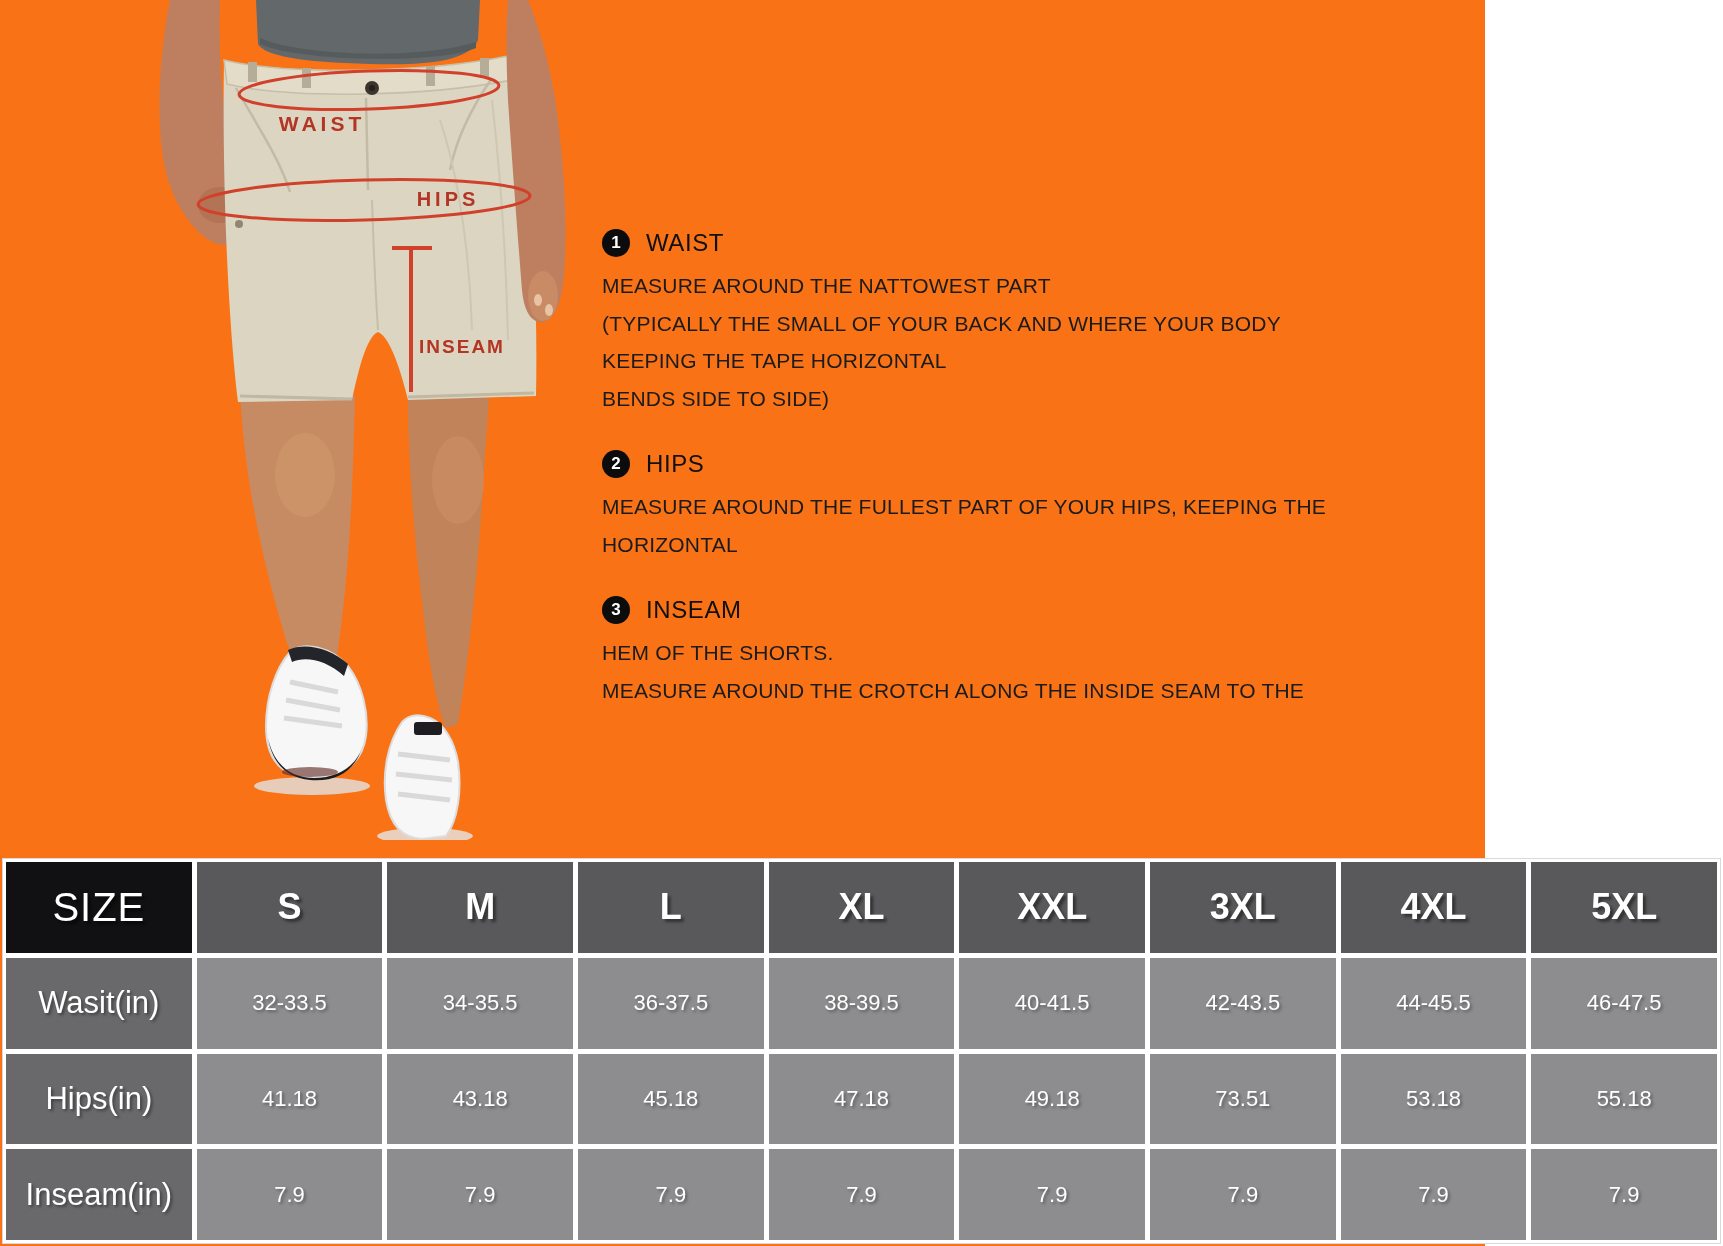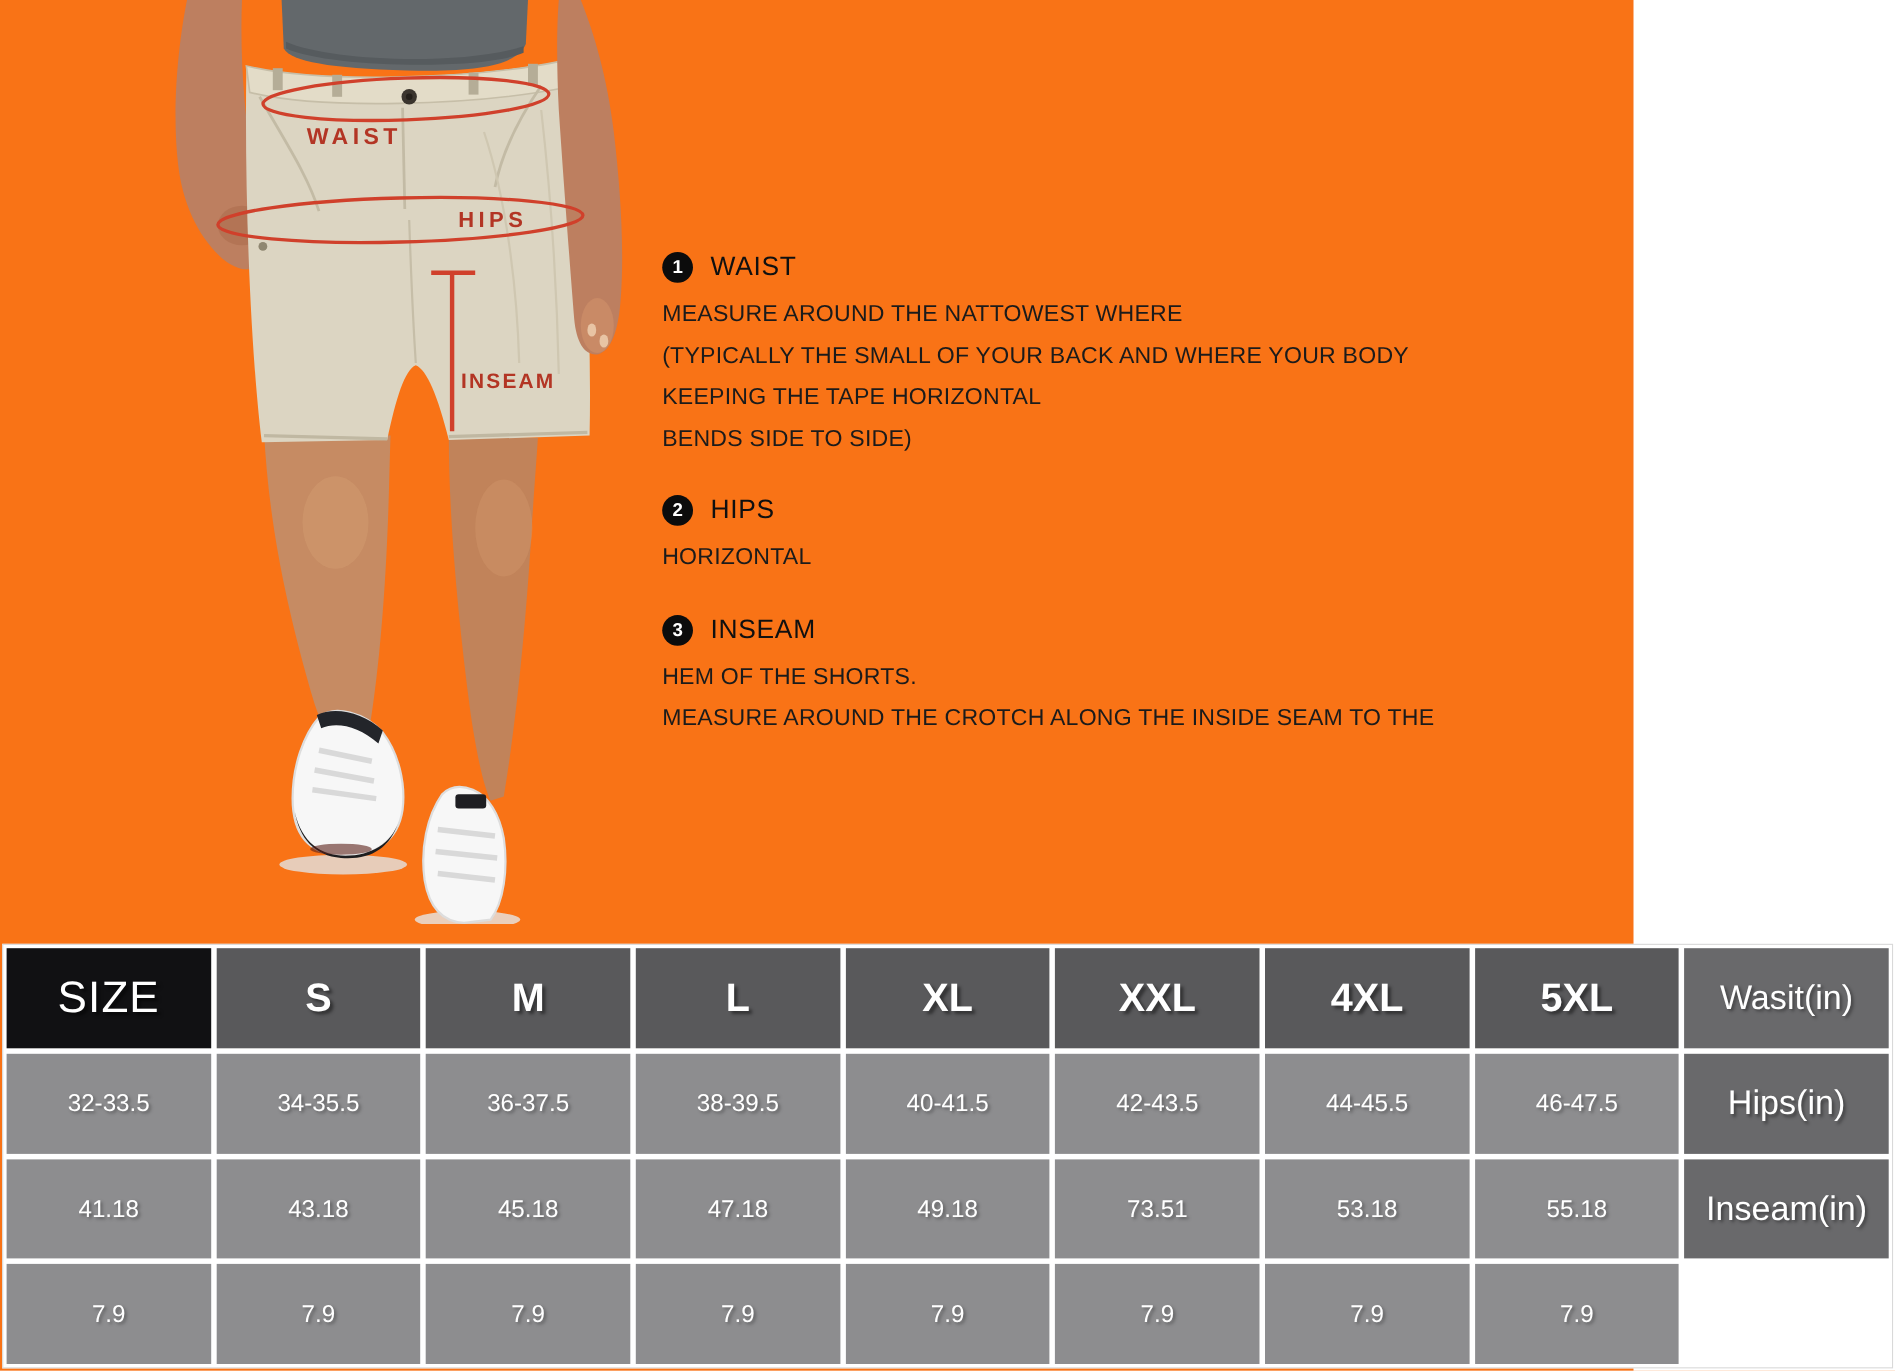--- a/index.html
+++ b/index.html
@@ -114,31 +114,32 @@
     <text x="322" y="353" text-anchor="middle" font-size="19" font-weight="bold" letter-spacing="2" fill="#b33524">INSEAM</text>
   </svg>
 
   <div class="instructions">
 
     <div class="iblock">
       <div class="ihead">
         <span class="num">1</span>
         <span class="ititle">WAIST</span>
       </div>
-      <div class="iline">MEASURE AROUND THE NATTOWEST WHERE</div>
+      <div class="iline">MEASURE AROUND THE NATTOWEST PART</div>
       <div class="iline">(TYPICALLY THE SMALL OF YOUR BACK AND WHERE YOUR BODY</div>
       <div class="iline">KEEPING THE TAPE HORIZONTAL</div>
       <div class="iline">BENDS SIDE TO SIDE)</div>
     </div>
 
     <div class="iblock">
       <div class="ihead">
         <span class="num">2</span>
         <span class="ititle">HIPS</span>
       </div>
+      <div class="iline">MEASURE AROUND THE FULLEST PART OF YOUR HIPS, KEEPING THE</div>
       <div class="iline">HORIZONTAL</div>
     </div>
 
     <div class="iblock">
       <div class="ihead">
         <span class="num">3</span>
         <span class="ititle">INSEAM</span>
       </div>
       <div class="iline">HEM OF THE SHORTS.</div>
       <div class="iline">MEASURE AROUND THE CROTCH ALONG THE INSIDE SEAM TO THE</div>
@@ -147,20 +148,21 @@
   </div>
 
   <div class="size-table">
 
     <div class="cell corner">SIZE</div>
     <div class="cell head">S</div>
     <div class="cell head">M</div>
     <div class="cell head">L</div>
     <div class="cell head">XL</div>
     <div class="cell head">XXL</div>
+    <div class="cell head">3XL</div>
     <div class="cell head">4XL</div>
     <div class="cell head">5XL</div>
 
     <div class="cell rlabel">Wasit(in)</div>
     <div class="cell val">32-33.5</div>
     <div class="cell val">34-35.5</div>
     <div class="cell val">36-37.5</div>
     <div class="cell val">38-39.5</div>
     <div class="cell val">40-41.5</div>
     <div class="cell val">42-43.5</div>

